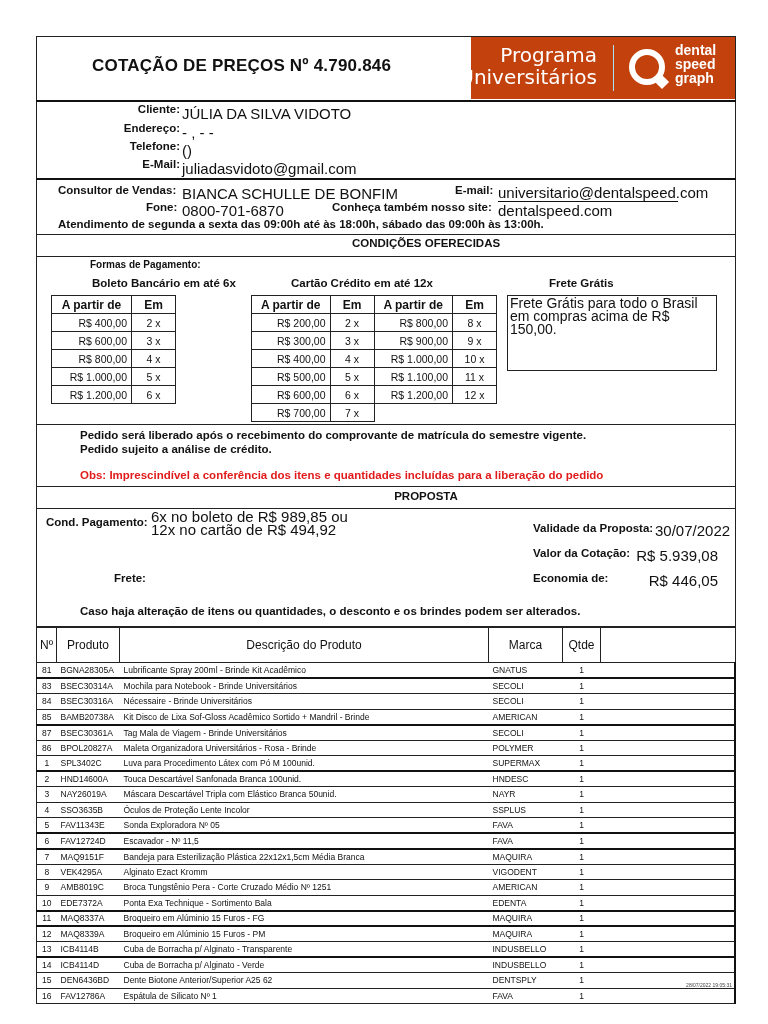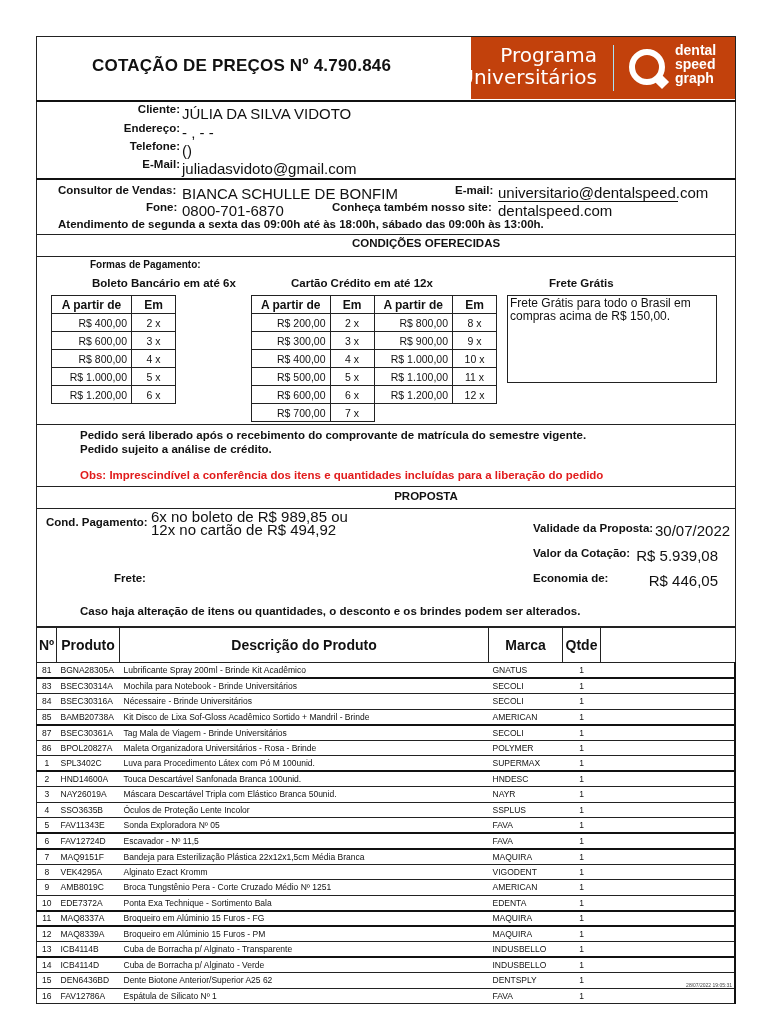--- a/index.html
+++ b/index.html
@@ -20,23 +20,23 @@
   .lbl { font-size: 11.5px; font-weight: bold; text-align: right; }
   .val { font-size: 15px; }
   .center { text-align: center; }
   .red { color: #e11b1b; }
   table.grid { position: absolute; border-collapse: collapse; font-size: 10.5px; }
   table.grid td, table.grid th { border: 1px solid #222; height: 18px; padding: 0 4px; }
   table.grid th { font-weight: bold; font-size: 12px; text-align: center; }
   table.grid td.r { text-align: right; }
   table.grid td.c { text-align: center; }
   table.grid td.empty { border: none; }
-  .frete-box { left: 507px; top: 295px; width: 210px; height: 88px; border: 1px solid #222; font-size: 12px; padding: 1px 2px; line-height: 13px; }
+  .frete-box { left: 507px; top: 295px; width: 210px; height: 76px; border: 1px solid #222; font-size: 14px; padding: 1px 2px; line-height: 13px; }
   table.items { position: absolute; left: 36px; top: 627px; width: 700px; border-collapse: collapse; font-size: 8.5px; }
-  table.items th { font-size: 14px; font-weight: bold; height: 35px; border: 1px solid #222; }
+  table.items th { font-size: 12px; font-weight: normal; height: 35px; border: 1px solid #222; }
   table.items td { height: 15.5px; border-top: 1px solid #222; border-bottom: 1px solid #222; padding: 0 4px; white-space: nowrap; }
   table.items tr.thick td { border-top: 2px solid #111; }
   table.items td.num { text-align: center; width: 20px; }
   table.items td.first { border-left: 1px solid #222; }
   table.items td.last { border-right: 2px solid #111; }
   .stamp { right: 36px; top: 982px; font-size: 5px; color: #444; }
 </style>
 </head>
 <body>
 

